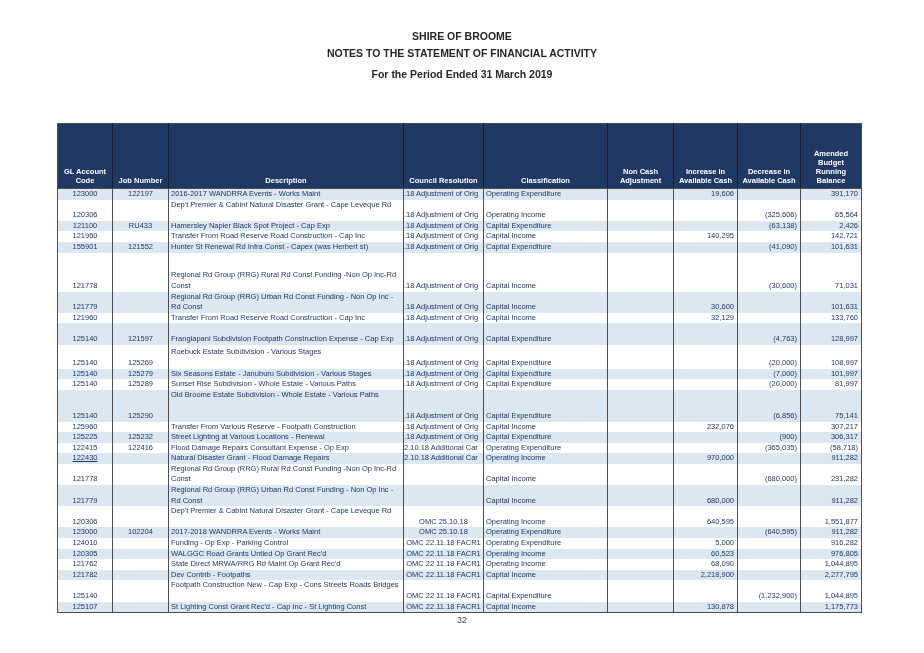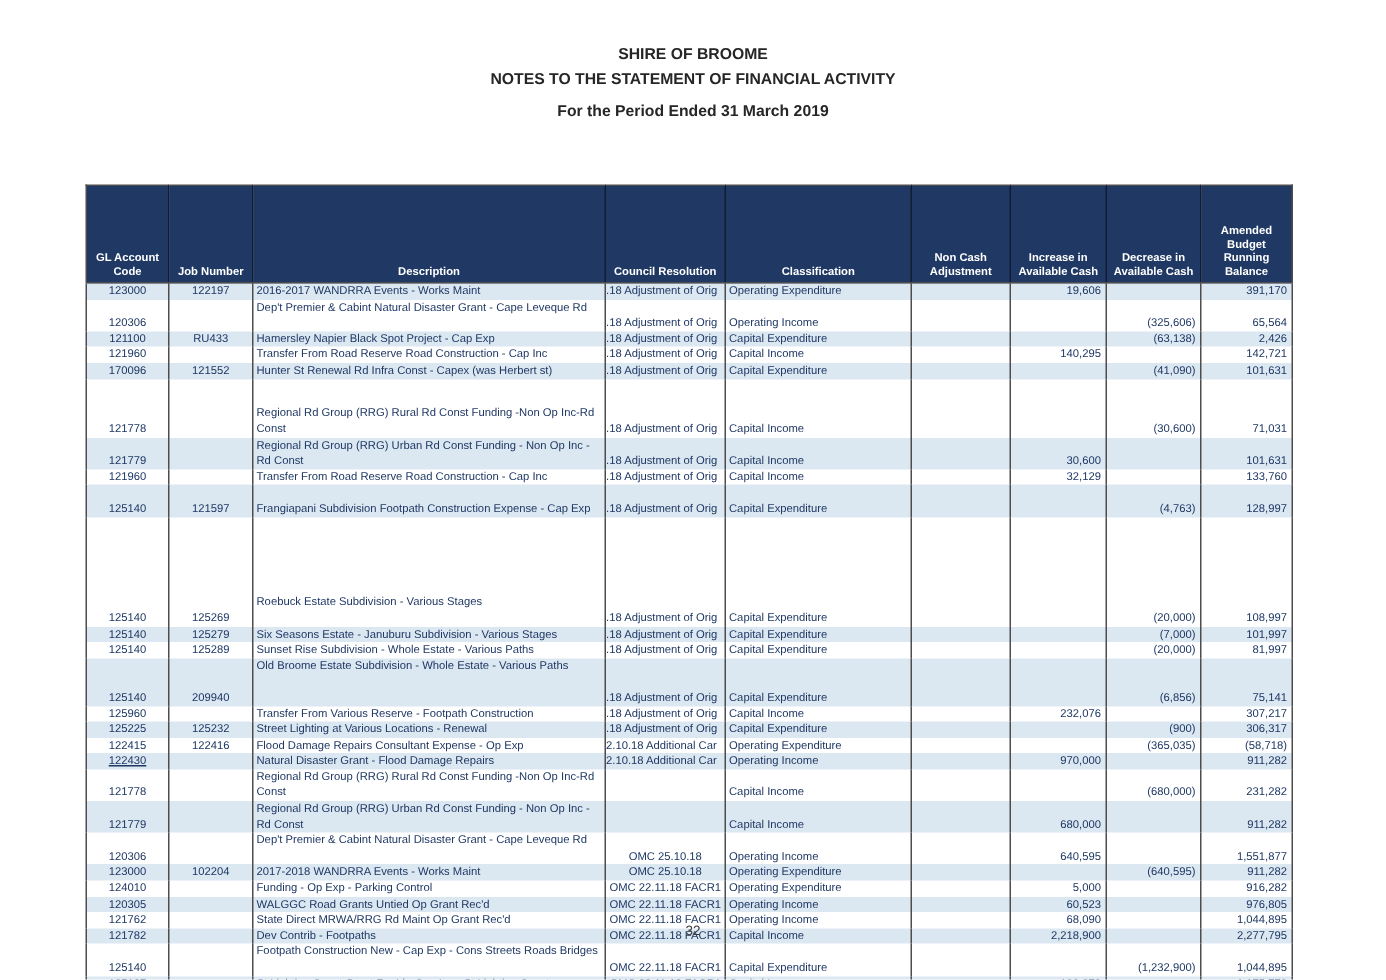--- a/index.html
+++ b/index.html
@@ -291,21 +291,21 @@
           </td>
     <td class="c-bal">
             <div class="cb jr" style="height: 10.6px;">
               <span class="v-bal">142,721</span>
             </div>
           </td>
   </tr>
         <tr class="shaded" style="height: 10.6px;">
     <td class="c-gl">
             <div class="cb jc" style="height: 10.6px;">
-              <span class="v-gl">170096</span>
+              <span class="v-gl">155901</span>
             </div>
           </td>
     <td class="c-job">
             <div class="cb jc" style="height: 10.6px;">
               <span class="v-job">121552</span>
             </div>
           </td>
     <td class="c-desc">
             <div class="cb jl va-top" style="height: 10.6px;">
               <span class="v-desc nowrap">Hunter St Renewal Rd Infra Const - Capex (was Herbert st)</span>
@@ -530,21 +530,21 @@
             </div>
           </td>
   </tr>
         <tr style="height: 21.2px;">
     <td class="c-gl">
             <div class="cb jc" style="height: 21.2px;">
               <span class="v-gl">125140</span>
             </div>
           </td>
     <td class="c-job">
-            <div class="cb jc" style="height: 37px; margin-top: 36px;">
+            <div class="cb jc" style="height: 24px;">
               <span class="v-job">125269</span>
             </div>
           </td>
     <td class="c-desc">
             <div class="cb jl va-top" style="height: 21.2px;">
               <span class="v-desc nowrap">Roebuck Estate Subdivision - Various Stages</span>
             </div>
           </td>
     <td class="c-res">
             <div class="cb jl" style="height: 21.2px;">
@@ -672,21 +672,21 @@
           </td>
   </tr>
         <tr class="shaded" style="height: 31.8px;">
     <td class="c-gl">
             <div class="cb jc" style="height: 31.8px;">
               <span class="v-gl">125140</span>
             </div>
           </td>
     <td class="c-job">
             <div class="cb jc" style="height: 31.8px;">
-              <span class="v-job">209940</span>
+              <span class="v-job">125290</span>
             </div>
           </td>
     <td class="c-desc">
             <div class="cb jl va-mid" style="height: 31.8px;">
               <span class="v-desc nowrap">Old Broome Estate Subdivision - Whole Estate - Various Paths</span>
             </div>
           </td>
     <td class="c-res">
             <div class="cb jl" style="height: 31.8px;">
               <span class="v-res">.18 Adjustment of Orig</span>

